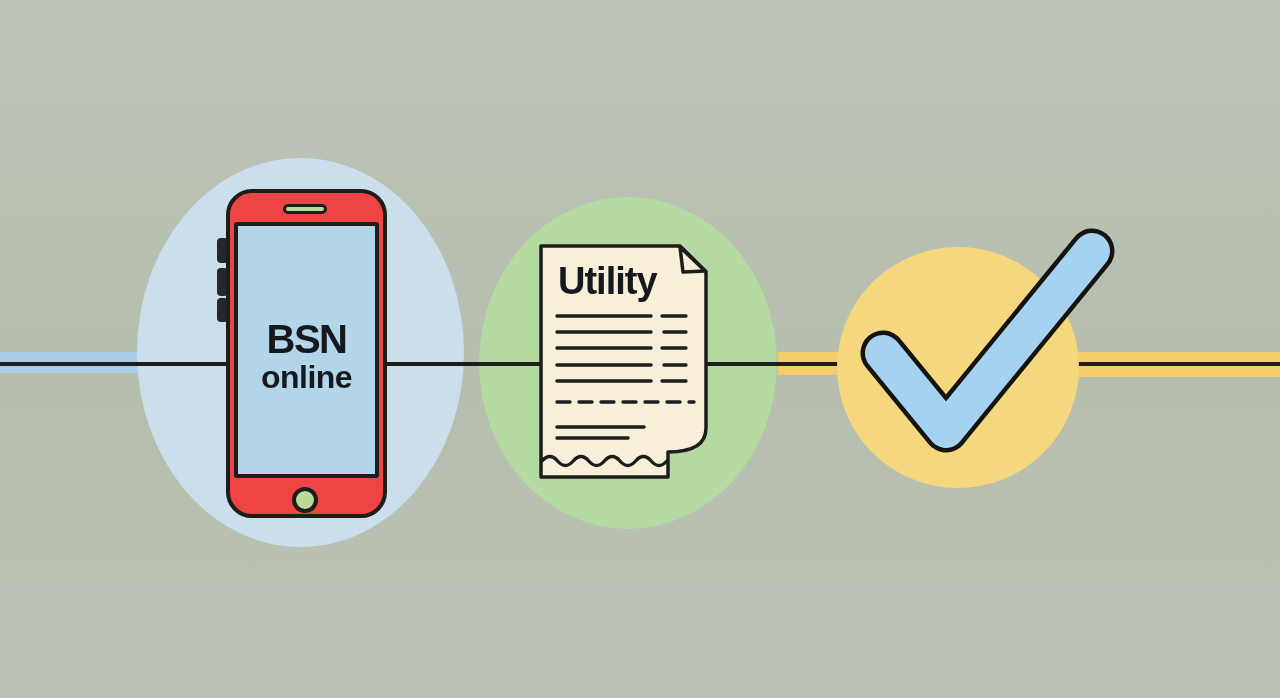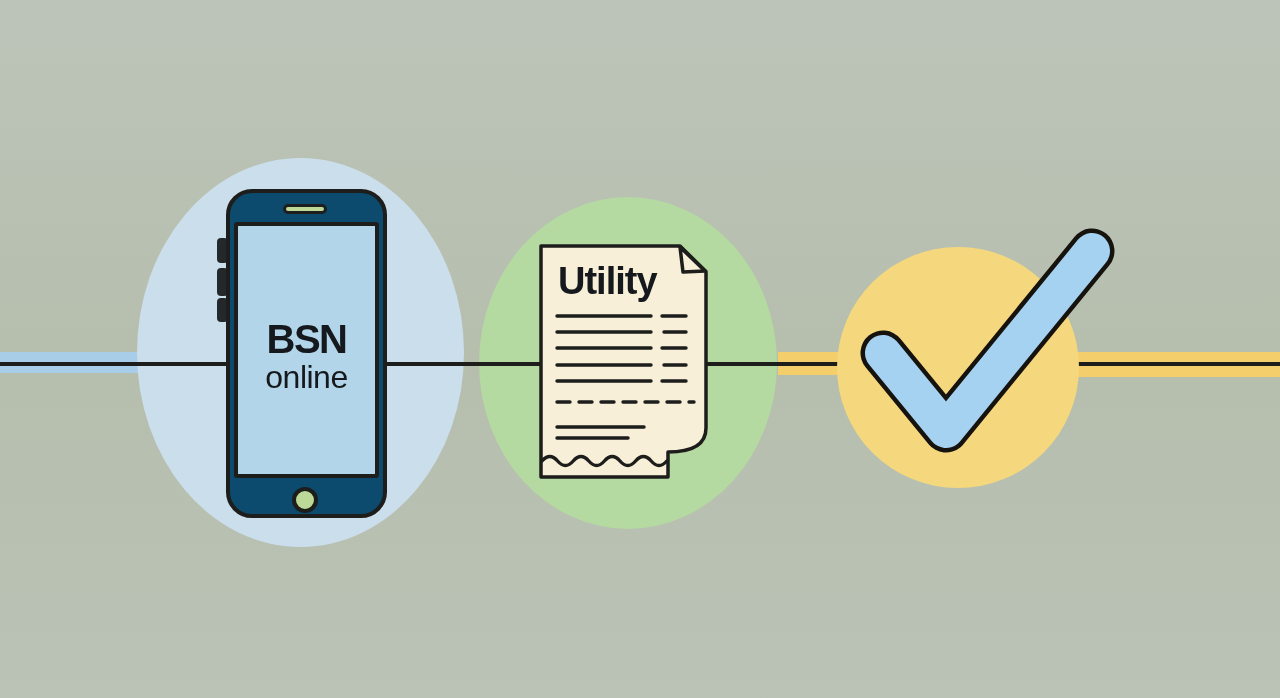--- a/index.html
+++ b/index.html
@@ -36,21 +36,21 @@
   }
   .speaker{left:53px;top:11px;width:44px;height:10px;box-sizing:border-box;
     border:3px solid #1e1e1e;border-radius:6px;}
   .screen{
     left:4px;top:29px;width:145px;height:256px;box-sizing:border-box;
     border:4px solid #1d1d1b;border-radius:3px;
     display:flex;flex-direction:column;align-items:center;justify-content:center;
   }
   .screen-label{margin-top:14px;text-align:center;color:#15191d;}
   .screen-line1{font-size:40px;font-weight:bold;line-height:40px;letter-spacing:-1.5px;}
-  .screen-line2{font-size:32px;font-weight:400;line-height:36px;letter-spacing:-0.5px;}
+  .screen-line2{font-size:32px;font-weight:700;line-height:36px;letter-spacing:-0.5px;}
   .home{left:62px;top:294px;width:26px;height:26px;box-sizing:border-box;
     border:4px solid #1d1d1b;border-radius:50%;}
   
   .overlay{left:0;top:0;width:1280px;height:698px;}
   .bill-title{font-family:"Liberation Sans",sans-serif;font-weight:bold;font-size:38px;letter-spacing:-1px;}
 </style>
 </head>
 <body>
 
 <div class="stage">
@@ -66,21 +66,21 @@
 
   <div class="abs rule rule-left" style="background-color: rgb(29, 29, 27);"></div>
   <div class="abs rule rule-right" style="background-color: rgb(29, 29, 27);"></div>
 
   <div class="abs circle-yellow" style="background-color: rgb(245, 216, 125);"></div>
 
   <div class="abs phone">
     <div class="abs side-btn b1" style="background-color: rgb(36, 40, 42);"></div>
     <div class="abs side-btn b2" style="background-color: rgb(36, 40, 42);"></div>
     <div class="abs side-btn b3" style="background-color: rgb(36, 40, 42);"></div>
-    <div class="abs phone-body" style="background-color: #0c4a6e;">
+    <div class="abs phone-body" style="background-color: #ef4444;">
       <div class="abs speaker" style="background-color: rgb(188, 217, 152);"></div>
       <div class="abs screen" style="background-color: rgb(178, 213, 233);">
         <div class="screen-label">
           <div class="screen-line1">BSN</div>
           <div class="screen-line2">online</div>
         </div>
       </div>
       <div class="abs home" style="background-color: rgb(188, 217, 152);"></div>
     </div>
   </div>

